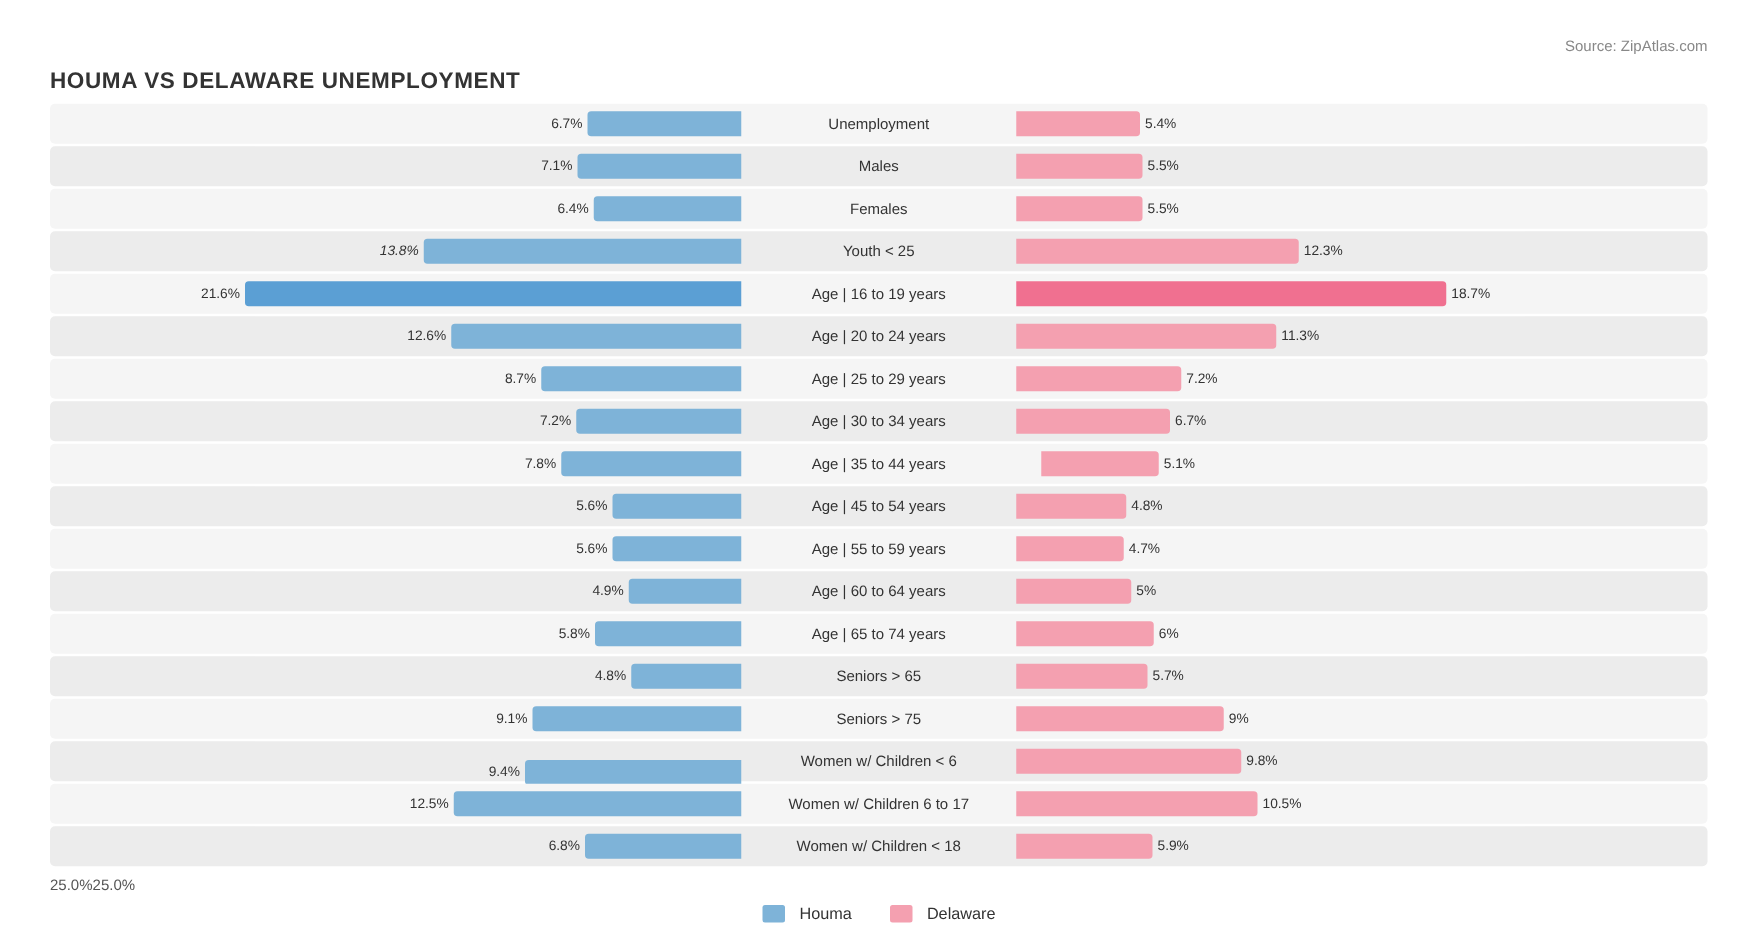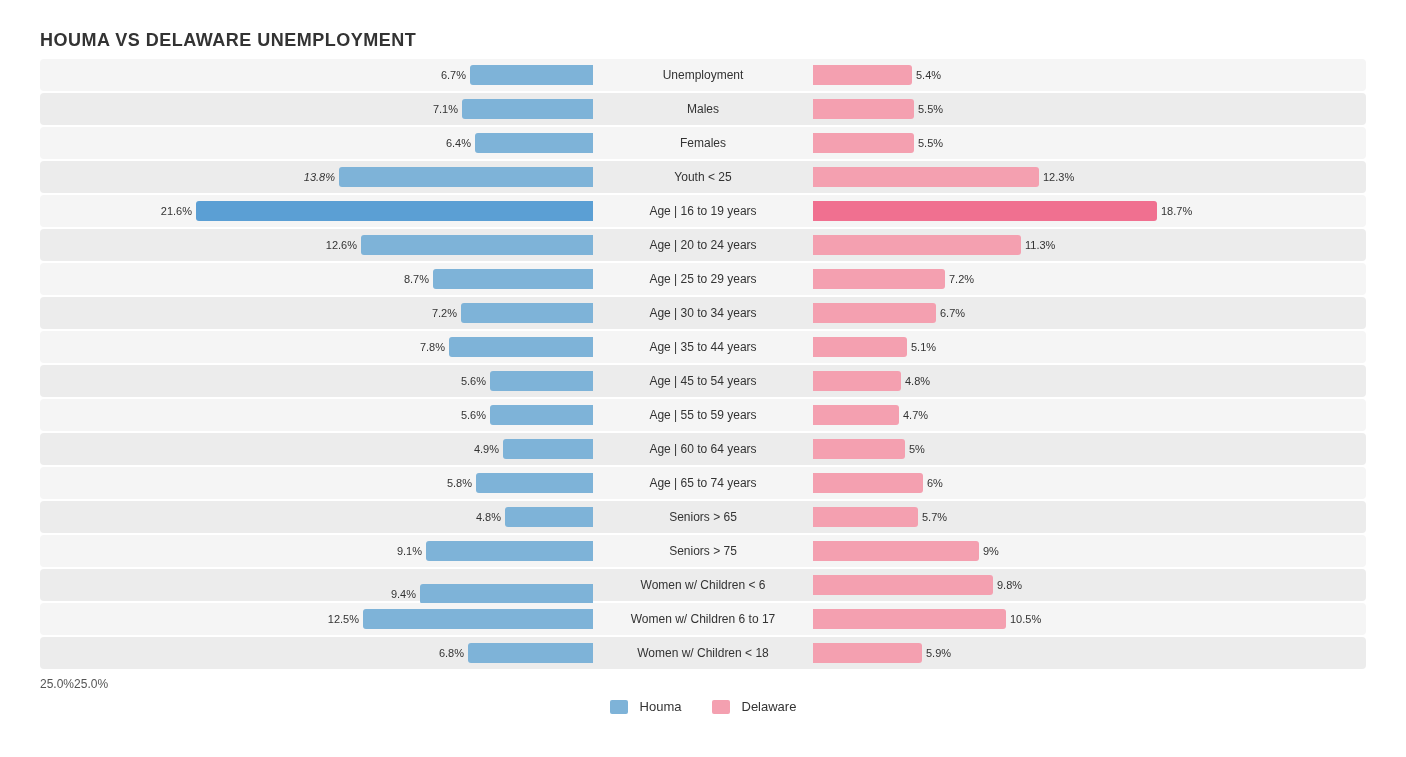--- a/index.html
+++ b/index.html
@@ -137,20 +137,21 @@
     .legend-color {
       width: 18px;
       height: 14px;
       border-radius: 2px;
     }
   </style>
 </head>
 <body>
 
 <div class="chart-container">
+  <div class="source">Source: ZipAtlas.com</div>
   <h2 class="chart-title">HOUMA VS DELAWARE UNEMPLOYMENT</h2>
 
   <div class="chart-area" id="chart-area">
   <div class="bar-row">
       <div class="center-container">
         <div class="left-section">
           <div class="houma-bar" style="width:123px; background:#7eb3d8; position:relative;">
             <span class="left-val">6.7%</span>
           </div>
         </div>
@@ -269,21 +270,21 @@
     </div>
       <div class="bar-row">
       <div class="center-container">
         <div class="left-section">
           <div class="houma-bar" style="width:144px; background:#7eb3d8; position:relative;">
             <span class="left-val">7.8%</span>
           </div>
         </div>
         <div class="label-section">Age | 35 to 44 years</div>
         <div class="right-section">
-          <div class="delaware-bar" style="width:94px; background:#f4a0b0; position:relative;">
+          <div class="delaware-bar" style="width:94px; background:#f4a0b0; position:relative;margin-left:20px;">
             <span class="right-val">5.1%</span>
           </div>
         </div>
       </div>
     </div>
       <div class="bar-row">
       <div class="center-container">
         <div class="left-section">
           <div class="houma-bar" style="width:103px; background:#7eb3d8; position:relative;">
             <span class="left-val">5.6%</span>

